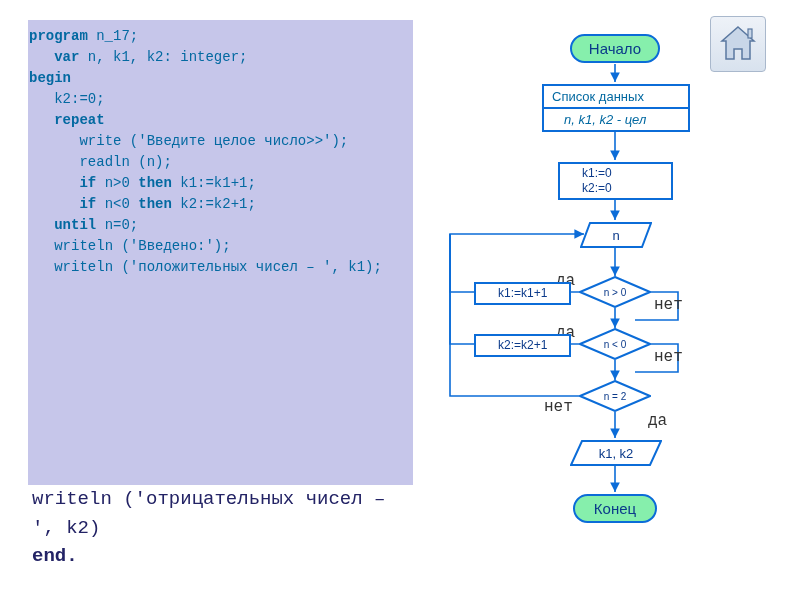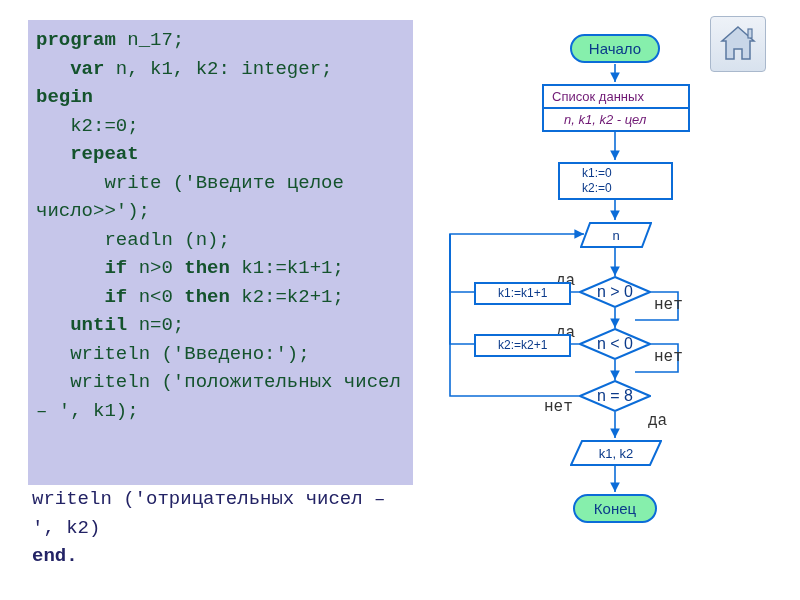--- a/index.html
+++ b/index.html
@@ -3,24 +3,24 @@
 <meta charset="utf-8">
 <style>
   * { box-sizing: border-box; margin: 0; padding: 0; }
   body { width: 800px; height: 600px; background: #fff; font-family: "Courier New", monospace; position: relative; overflow: hidden; }
   
   .code-panel {
     position: absolute;
     left: 28px; top: 20px;
     width: 385px; height: 465px;
     background: #c6c6ea;
-    padding: 6px 8px;
-    font-size: 19px;
+    padding: 6px 1px;
+    font-size: 14px;
     line-height: 1.5;
-    color: #14532d;
+    color: #0369a1;
   }
   .code-panel .line { white-space: pre-wrap; }
   .kw { font-weight: bold; }
   
   .code-overflow {
     position: absolute;
     left: 28px; top: 485px;
     width: 385px;
     font-size: 19px;
     line-height: 1.5;
@@ -55,21 +55,21 @@
     text-align: center;
     padding: 4px 16px;
   }
   
   .databox {
     position: absolute;
     border: 2px solid #0b6cd8;
     background: #fff;
     font-family: Arial, sans-serif;
     font-size: 13px;
-    color: #701a75;
+    color: #0369a1;
   }
   .databox .hdr { padding: 3px 8px; border-bottom: 2px solid #0b6cd8; }
   .databox .body { padding: 3px 20px; font-style: italic; }
   
   .procbox {
     position: absolute;
     border: 2px solid #0b6cd8;
     background: #fff;
     font-family: Arial, sans-serif;
     font-size: 12px;
@@ -86,21 +86,21 @@
     color: #0b3a8a;
     text-align: center;
     display: flex; align-items: center; justify-content: center;
   }
   
   .diamond {
     position: absolute;
     width: 72px; height: 32px;
     display: flex; align-items: center; justify-content: center;
     font-family: Arial, sans-serif;
-    font-size: 16px;
+    font-size: 10px;
     color: #0b3a8a;
   }
   
   .lbl {
     position: absolute;
     font-family: Liberation Mono, monospace;
     font-size: 16px;
     color: #333;
   }
 </style>
@@ -204,21 +204,21 @@
   </div>
   <div class="lbl" style="left:126px;top:304px">да</div>
   <div class="lbl" style="left:224px;top:328px">нет</div>
 
   <div class="procbox" style="left:44px;top:314px">k2:=k2+1</div>
 
   <div class="diamond" style="left:149px;top:360px">
     <svg width="72" height="32" style="position:absolute">
         <polygon points="36,1 71,16 36,31 1,16" fill="#fff" stroke="#0b6cd8" stroke-width="2"></polygon>
       </svg>
-    <span style="position:relative">n = 8</span>
+    <span style="position:relative">n = 2</span>
   </div>
   <div class="lbl" style="left:114px;top:378px">нет</div>
   <div class="lbl" style="left:218px;top:392px">да</div>
 
   <div class="parallelogram" style="left:140px;top:420px;width:92px;height:26px">
     <svg width="92" height="26" style="position:absolute;left:0;top:0">
         <polygon points="12,1 91,1 80,25 1,25" fill="#fff" stroke="#0b6cd8" stroke-width="2"></polygon>
       </svg>
     <span style="position:relative">k1, k2</span>
   </div>

